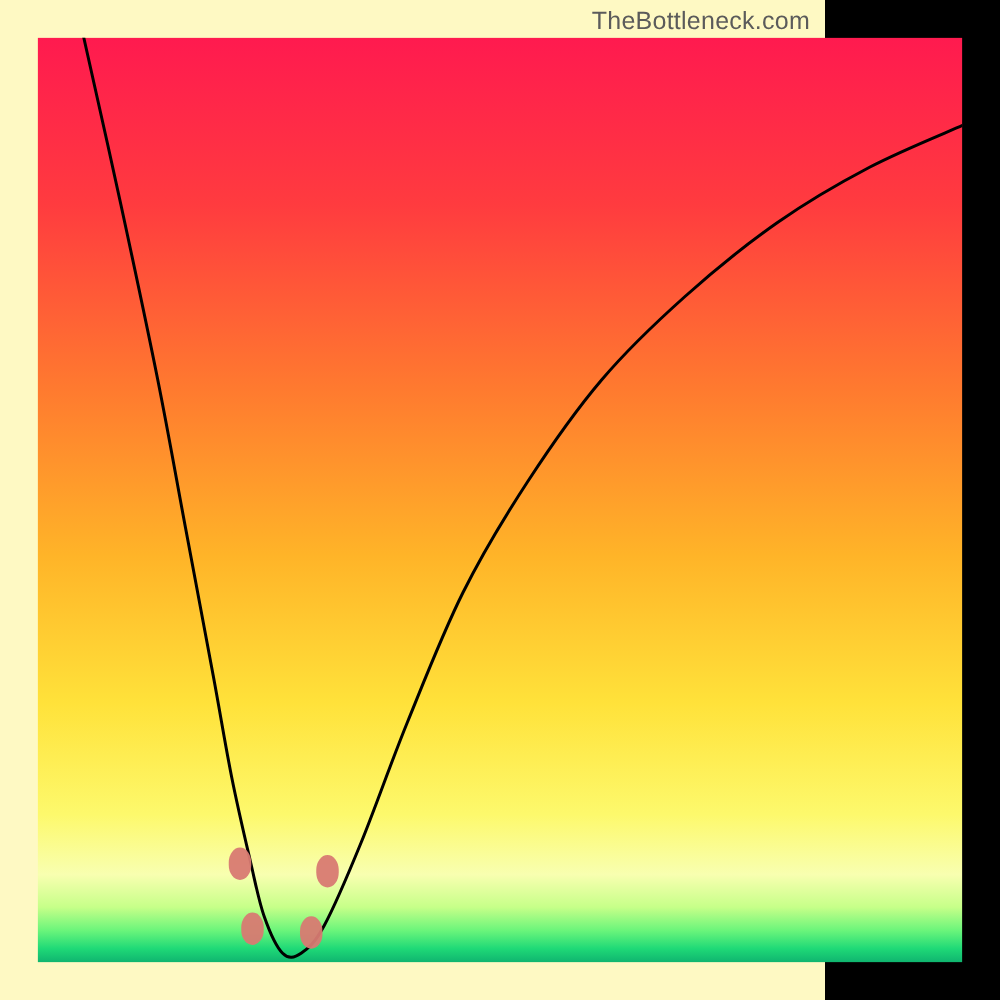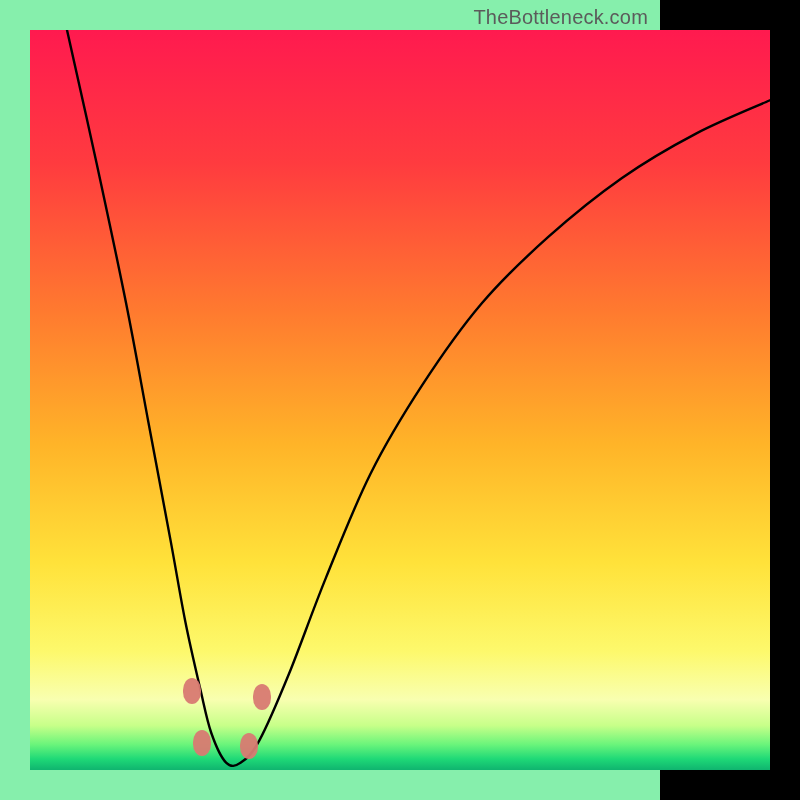--- a/index.html
+++ b/index.html
@@ -8,21 +8,21 @@
     width: 800px;
     height: 800px;
     overflow: hidden;
     background: #000;
     font-family: Arial, Helvetica, sans-serif;
   }
   .frame {
     position: relative;
     width: 660px;
     height: 800px;
-    background: #86efac;
+    background: #fef9c3;
   }
   .plot-area {
     position: absolute;
     left: 30px;
     top: 30px;
     width: 740px;
     height: 740px;
     overflow: hidden;
   }
   .gradient {

